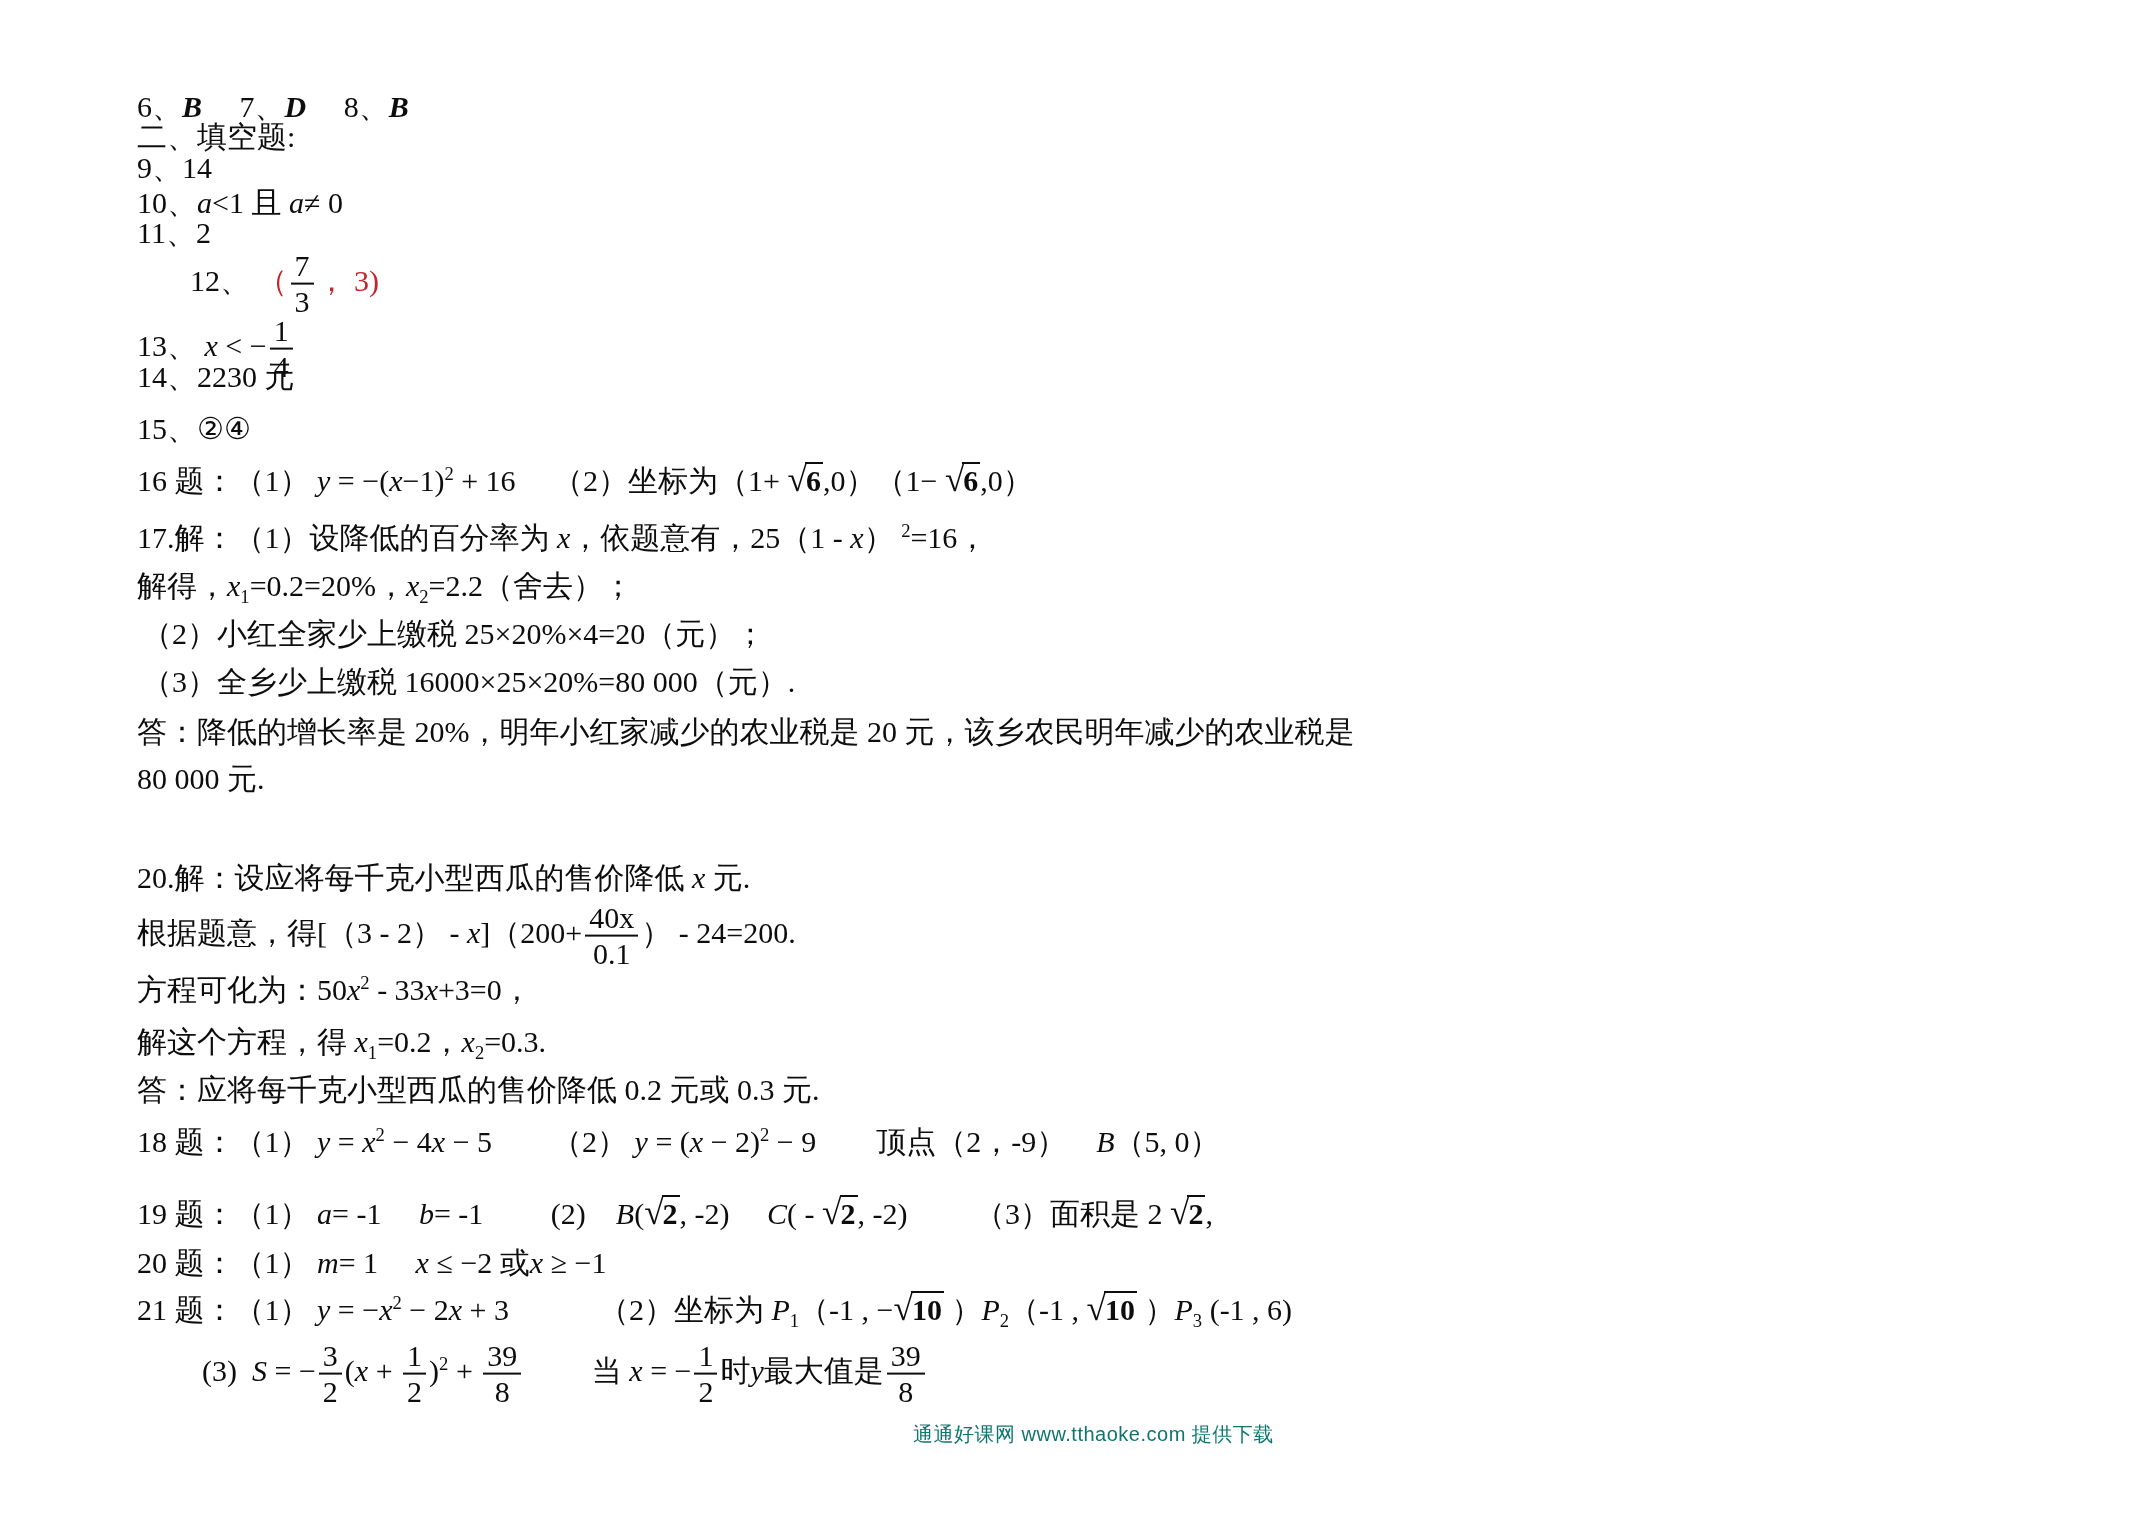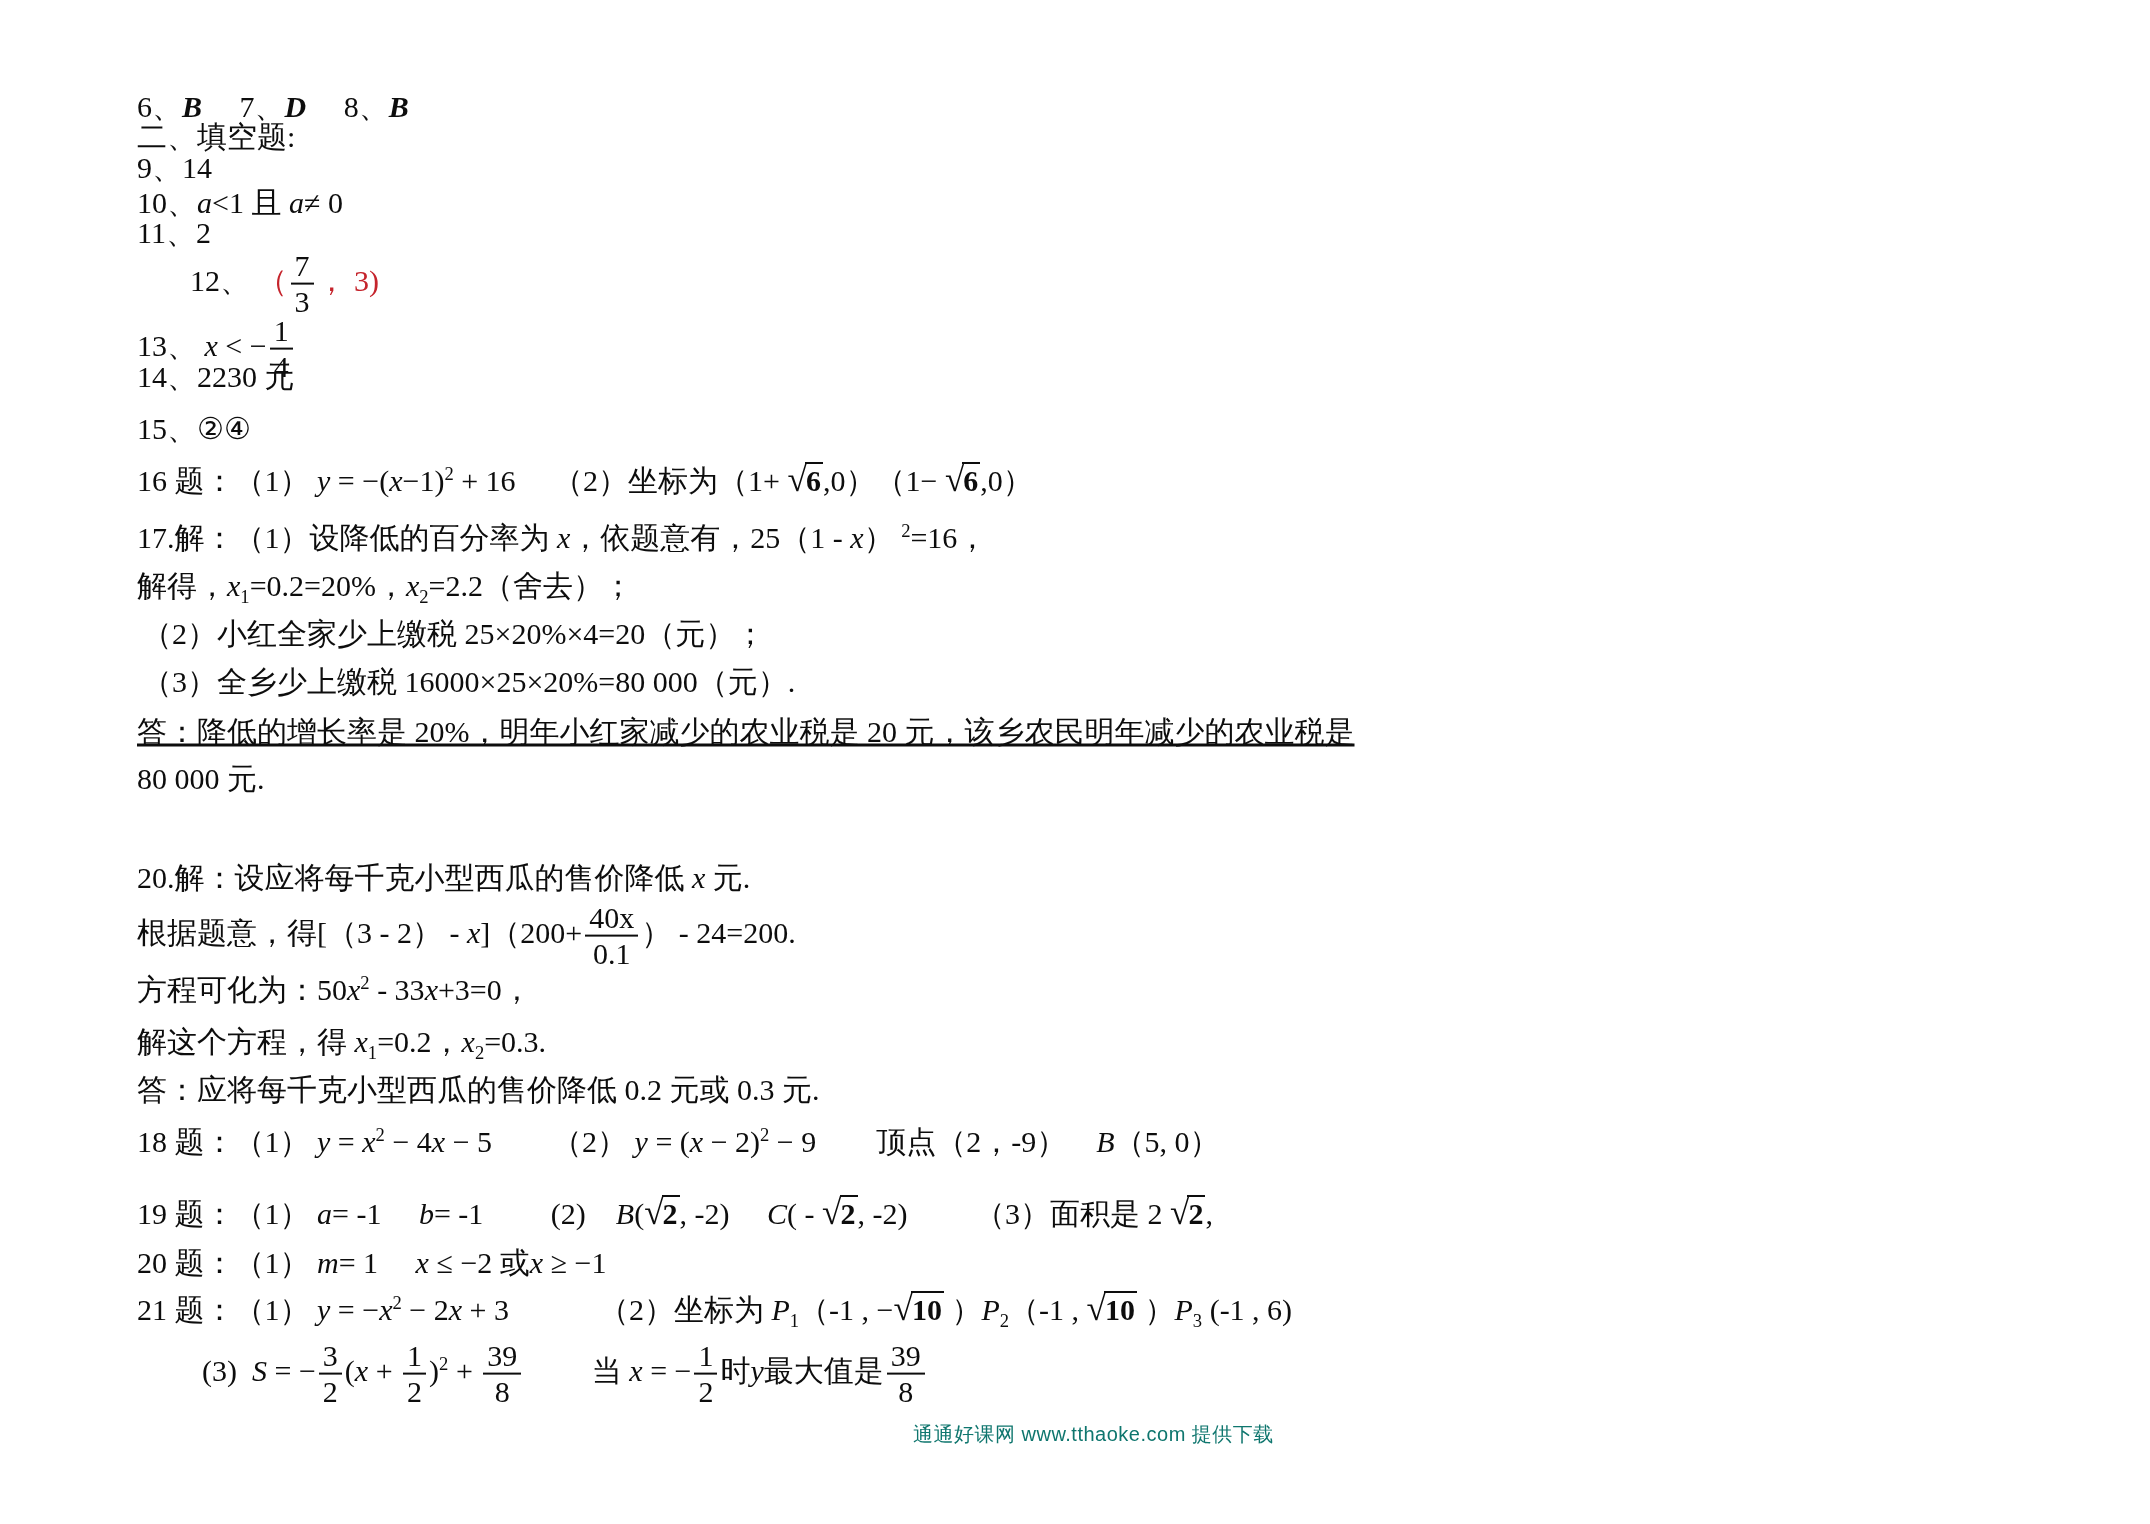--- a/index.html
+++ b/index.html
@@ -41,21 +41,21 @@
       <div class="line" style="top: 232px; left: 137px;"><span>11、2</span></div>
       <div class="line" style="top: 284px; left: 146px; margin-left: 44px;"><span>12、 </span><span class="red">（</span><span class="frac"><span class="num">7</span><span class="den">3</span></span><span class="red">， 3)</span></div>
       <div class="line" style="top: 349px; left: 137px;"><span>13、 </span><i>x</i><span> &lt; −</span><span class="frac"><span class="num">1</span><span class="den">4</span></span></div>
       <div class="line" style="top: 376px; left: 137px;"><span>14、2230 元</span></div>
       <div class="line" style="top: 428px; left: 137px;"><span>15、②④</span></div>
       <div class="line" style="top: 479px; left: 137px;"><span>16 题：（1） </span><i>y</i><span> = −(</span><i>x</i><span>−1)</span><sup>2</sup><span> + 16　 （2）坐标为（1+ </span><span class="sqrt"><span class="rad">√</span><span class="rcd">6</span></span><span>,0）（1− </span><span class="sqrt"><span class="rad">√</span><span class="rcd">6</span></span><span>,0）</span></div>
       <div class="line" style="top: 537px; left: 137px;"><span>17.解：（1）设降低的百分率为 </span><i>x</i><span>，依题意有，25（1 - </span><i>x</i><span>） </span><sup>2</sup><span>=16，</span></div>
       <div class="line" style="top: 585px; left: 137px;"><span>解得，</span><i>x</i><sub>1</sub><span>=0.2=20%，</span><i>x</i><sub>2</sub><span>=2.2（舍去）；</span></div>
       <div class="line" style="top: 633px; left: 142px;"><span>（2）小红全家少上缴税 25×20%×4=20（元）；</span></div>
       <div class="line" style="top: 681px; left: 142px;"><span>（3）全乡少上缴税 16000×25×20%=80 000（元）.</span></div>
-      <div class="line" style="top: 731px; left: 137px; text-decoration: underline;"><span>答：降低的增长率是 20%，明年小红家减少的农业税是 20 元，该乡农民明年减少的农业税是</span></div>
+      <div class="line" style="top: 731px; left: 137px;"><span>答：降低的增长率是 20%，明年小红家减少的农业税是 20 元，该乡农民明年减少的农业税是</span></div>
       <div class="line" style="top: 778px; left: 137px;"><span>80 000 元.</span></div>
       <div class="line" style="top: 877px; left: 137px;"><span>20.解：设应将每千克小型西瓜的售价降低 </span><i>x</i><span> 元.</span></div>
       <div class="line" style="top: 936px; left: 137px;"><span>根据题意，得[（3 - 2） - </span><i>x</i><span>]（200+</span><span class="frac"><span class="num">40x</span><span class="den">0.1</span></span><span>） - 24=200.</span></div>
       <div class="line" style="top: 989px; left: 137px;"><span>方程可化为：50</span><i>x</i><sup>2</sup><span> - 33</span><i>x</i><span>+3=0，</span></div>
       <div class="line" style="top: 1041px; left: 137px;"><span>解这个方程，得 </span><i>x</i><sub>1</sub><span>=0.2，</span><i>x</i><sub>2</sub><span>=0.3.</span></div>
       <div class="line" style="top: 1089px; left: 137px;"><span>答：应将每千克小型西瓜的售价降低 0.2 元或 0.3 元.</span></div>
       <div class="line" style="top: 1141px; left: 137px;"><span>18 题：（1） </span><i>y</i><span> = </span><i>x</i><sup>2</sup><span> − 4</span><i>x</i><span> − 5　　（2） </span><i>y</i><span> = (</span><i>x</i><span> − 2)</span><sup>2</sup><span> − 9　　顶点（2，-9）　</span><i>B</i><span>（5, 0）</span></div>
       <div class="line" style="top: 1212px; left: 137px;"><span>19 题：（1） </span><i>a</i><span>= -1　 </span><i>b</i><span>= -1　　 (2)　</span><i>B</i><span>(</span><span class="sqrt"><span class="rad">√</span><span class="rcd">2</span></span><span>, -2)　 </span><i>C</i><span>( - </span><span class="sqrt"><span class="rad">√</span><span class="rcd">2</span></span><span>, -2)　　 （3）面积是 2 </span><span class="sqrt"><span class="rad">√</span><span class="rcd">2</span></span><span>,</span></div>
       <div class="line" style="top: 1262px; left: 137px;"><span>20 题：（1） </span><i>m</i><span>= 1　 </span><i>x</i><span> ≤ −2 或</span><i>x</i><span> ≥ −1</span></div>
       <div class="line" style="top: 1308px; left: 137px;"><span>21 题：（1） </span><i>y</i><span> = −</span><i>x</i><sup>2</sup><span> − 2</span><i>x</i><span> + 3　　　（2）坐标为 </span><i>P</i><sub>1</sub><span>（-1 , −</span><span class="sqrt"><span class="rad">√</span><span class="rcd">10</span></span><span> ）</span><i>P</i><sub>2</sub><span>（-1 , </span><span class="sqrt"><span class="rad">√</span><span class="rcd">10</span></span><span> ）</span><i>P</i><sub>3</sub><span> (-1 , 6)</span></div>

